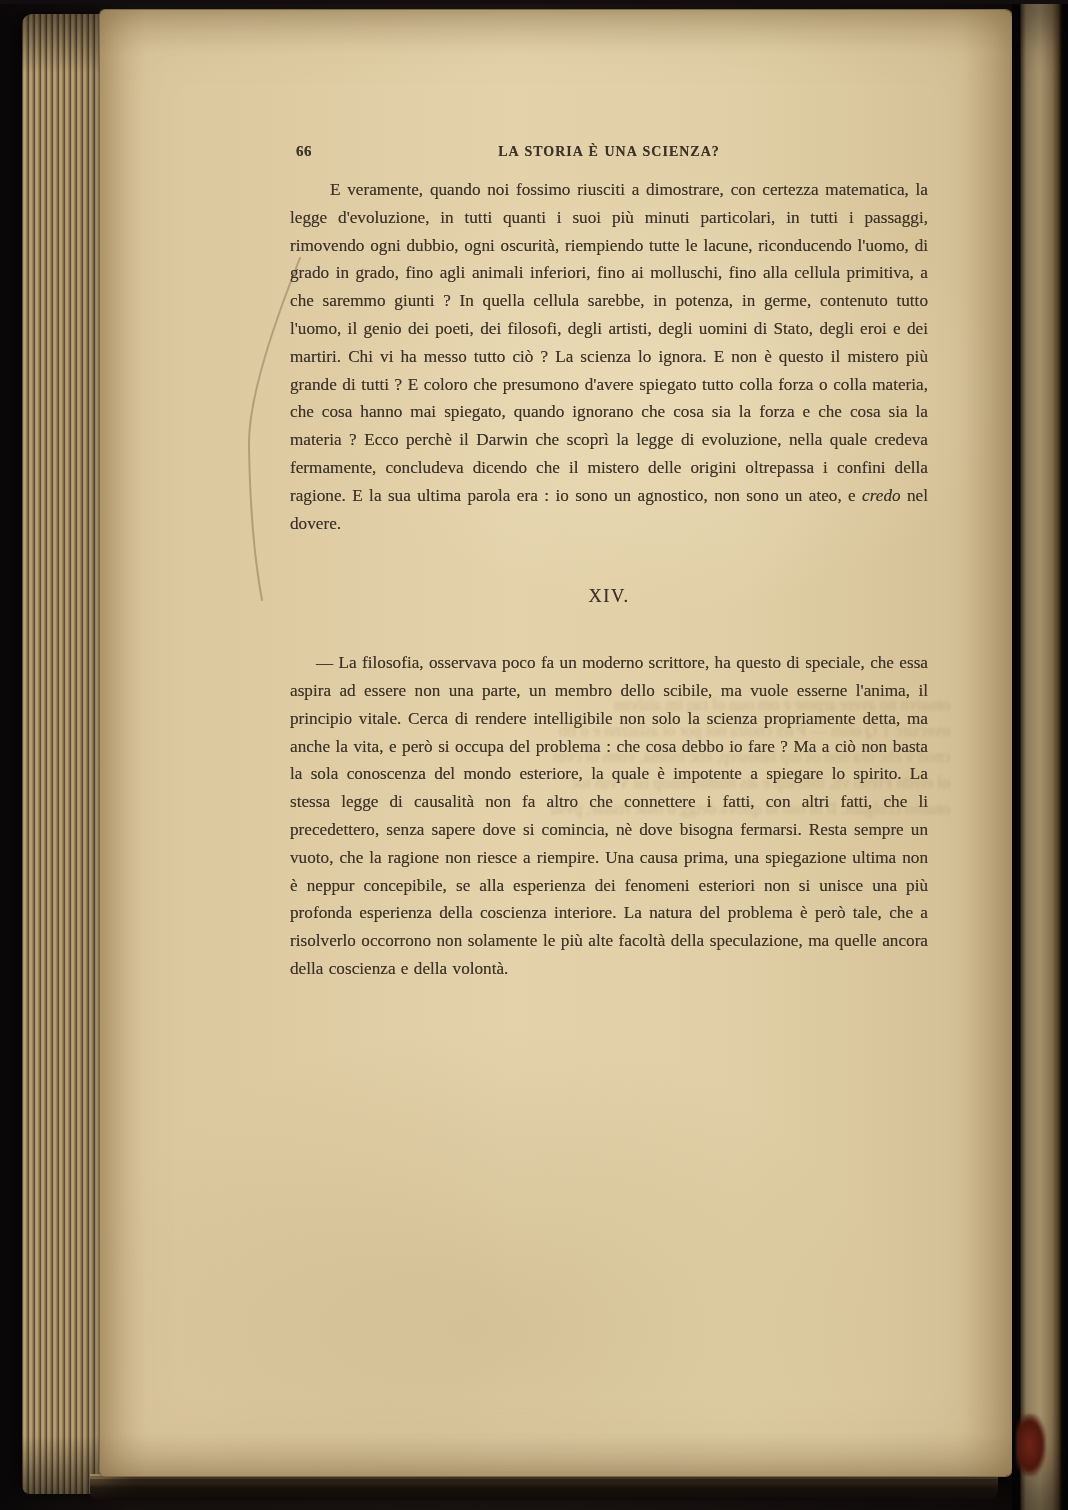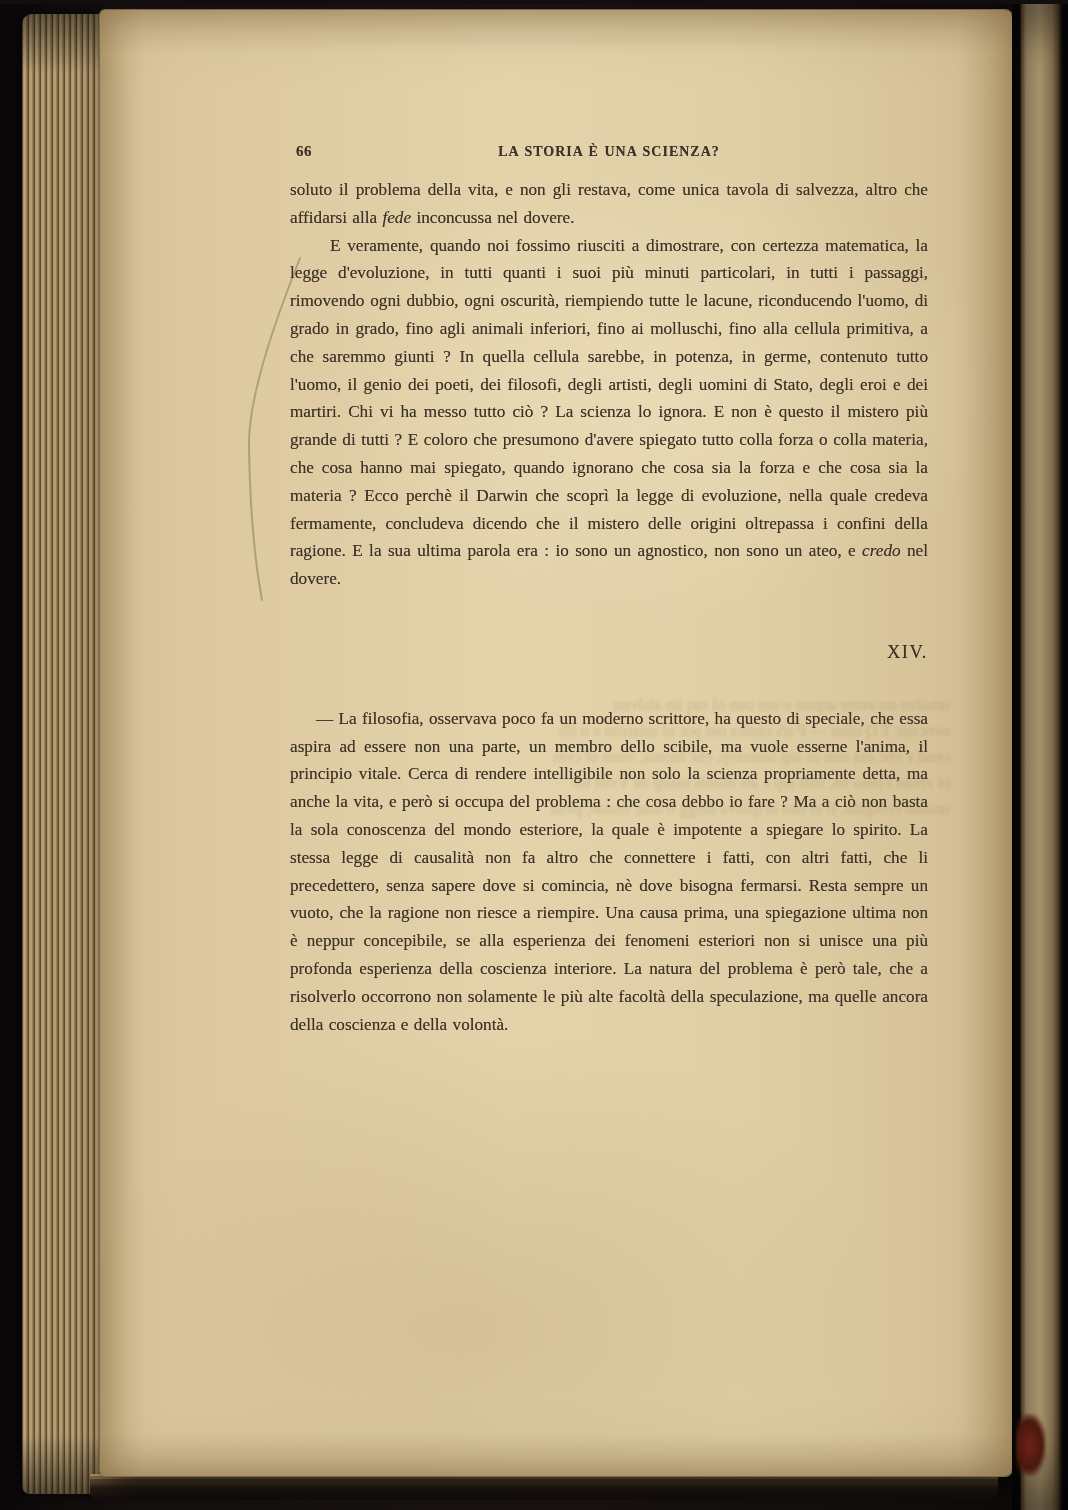--- a/index.html
+++ b/index.html
@@ -56,21 +56,21 @@
     color:#3c3227;font-size:17.2px;line-height:27.8px;word-spacing:.06em;
     text-shadow:0 0 .5px rgba(62,50,38,.55);
   }
   .header{position:relative;height:22px;margin-bottom:16px;}
   .pagenum{position:absolute;left:6px;top:0;font-size:15px;font-weight:700;letter-spacing:.5px;}
   .runhead{display:block;text-align:center;font-size:14px;font-weight:700;letter-spacing:1px;}
   .textblock p{margin:0;text-align:justify;}
   .indent-lg{text-indent:40px;}
   .indent-sm{text-indent:26px;}
   .sechead{
-    text-align:right;font-size:18.5px;font-weight:400;letter-spacing:1.5px;
+    text-align:center;font-size:18.5px;font-weight:400;letter-spacing:1.5px;
     margin:46px 0 38px 0;
   }
   em{font-style:italic;}
   
   .nextpage{
     position:absolute;left:1012px;top:0;width:56px;height:1510px;
     background:linear-gradient(90deg,#0c0809 0px,#0c0809 8px,#5c4a30 9px,#b79e74 14px,#c9b183 28px,#a98e64 40px,#6e5839 46px,#100c0d 50px,#0a0708 56px);
     box-shadow:inset 0 30px 40px rgba(0,0,0,.4), inset 0 -40px 50px rgba(0,0,0,.5);
   }
   
@@ -103,21 +103,20 @@
     </svg>
 
     <div class="textblock">
 
       <div class="header">
         <span class="pagenum">66</span>
         <span class="runhead">LA STORIA È UNA SCIENZA?</span>
       </div>
 
       <div>
-          <p><span>soluto il problema della vita, e non gli restava, come unica tavola di salvezza, altro che affidarsi alla </span><em>fede</em><span> inconcussa nel dovere.</span></p>
           <p class="indent-lg"><span>E veramente, quando noi fossimo riusciti a dimostrare, con certezza matematica, la legge d'evoluzione, in tutti quanti i suoi più minuti particolari, in tutti i passaggi, rimovendo ogni dubbio, ogni oscurità, riempiendo tutte le lacune, riconducendo l'uomo, di grado in grado, fino agli animali inferiori, fino ai molluschi, fino alla cellula primitiva, a che saremmo giunti&nbsp;? In quella cellula sarebbe, in potenza, in germe, contenuto tutto l'uomo, il genio dei poeti, dei filosofi, degli artisti, degli uomini di Stato, degli eroi e dei martiri. Chi vi ha messo tutto ciò&nbsp;? La scienza lo ignora. E non è questo il mistero più grande di tutti&nbsp;? E coloro che presumono d'avere spiegato tutto colla forza o colla materia, che cosa hanno mai spiegato, quando ignorano che cosa sia la forza e che cosa sia la materia&nbsp;? Ecco perchè il Darwin che scoprì la legge di evoluzione, nella quale credeva fermamente, concludeva dicendo che il mistero delle origini oltrepassa i confini della ragione. E la sua ultima parola era&nbsp;: io sono un agnostico, non sono un ateo, e </span><em>credo</em><span> nel dovere.</span></p>
         </div>
 
       <div class="sechead">XIV.</div>
 
       <div>
           <p class="indent-sm"><span>— La filosofia, osservava poco fa un moderno scrittore, ha questo di speciale, che essa aspira ad essere non una parte, un membro dello scibile, ma vuole esserne l'anima, il principio vitale. Cerca di rendere intelligibile non solo la scienza propriamente detta, ma anche la vita, e però si occupa del problema&nbsp;: che cosa debbo io fare&nbsp;? Ma a ciò non basta la sola conoscenza del mondo esteriore, la quale è impotente a spiegare lo spirito. La stessa legge di causalità non fa altro che connettere i fatti, con altri fatti, che li precedettero, senza sapere dove si comincia, nè dove bisogna fermarsi. Resta sempre un vuoto, che la ragione non riesce a riempire. Una causa prima, una spiegazione ultima non è neppur concepibile, se alla esperienza dei fenomeni esteriori non si unisce una più profonda esperienza della coscienza interiore. La natura del problema è però tale, che a risolverlo occorrono non solamente le più alte facoltà della speculazione, ma quelle ancora della coscienza e della volontà.</span></p>
         </div>
 
     </div>

